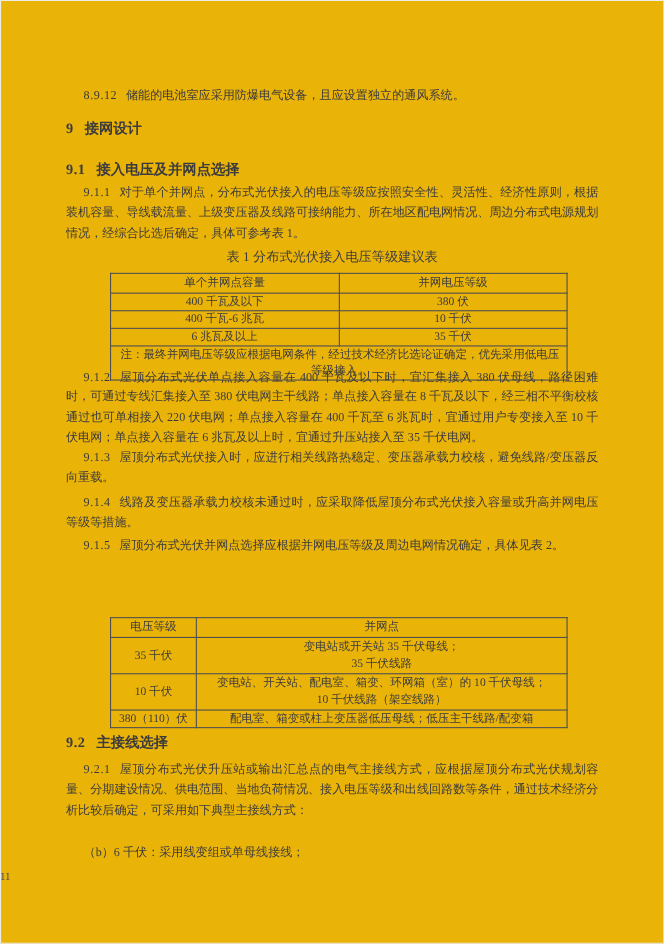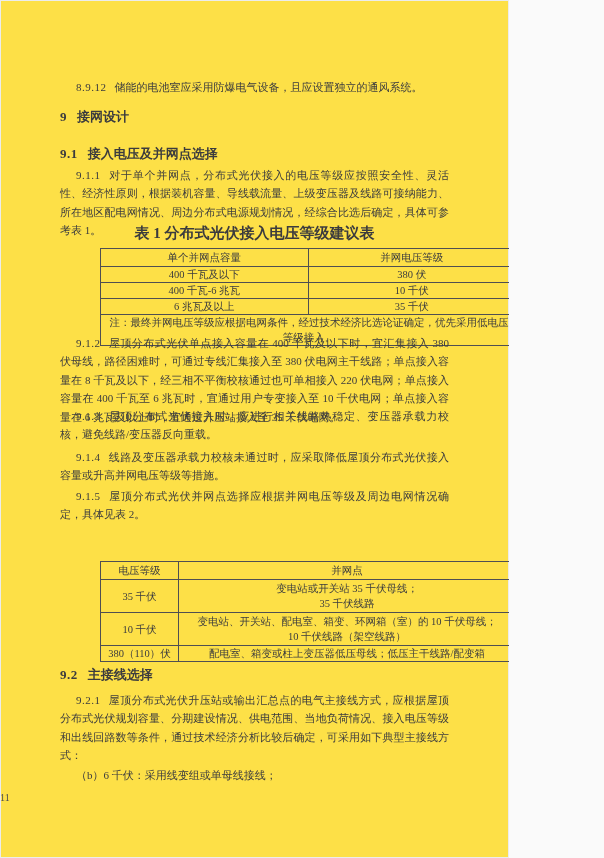--- a/index.html
+++ b/index.html
@@ -3,22 +3,22 @@
 <meta charset="utf-8">
 <style>
   html,body { margin:0; padding:0; }
   body {
     width:604px; height:858px;
     background:#fafafa;
     font-family:"Liberation Serif","DejaVu Serif",serif;
   }
   .page {
     position:relative;
-    width:509px; height:858px;
-    background:#fde047;
+    width:604px; height:858px;
+    background:#eab308;
     box-shadow:inset 0 0 0 1px #ececec;
     overflow:hidden;
     color:#3b3b3e;
   }
   .abs { position:absolute; left:60px; right:60px; }
   .clause {
     margin:0;
     font-size:11px;
     line-height:18.4px;
     text-align:justify;
@@ -28,22 +28,22 @@
   .heading {
     margin:0;
     font-size:13px;
     font-weight:bold;
     line-height:16px;
     text-indent:0;
   }
   .heading .num { margin-right:10px; letter-spacing:0.5px; }
   .table-title {
     margin:0;
-    font-size:15px;
-    font-weight:bold;
+    font-size:12px;
+    font-weight:normal;
     text-align:center;
     line-height:14px;
   }
   .doc-table {
     position:absolute;
     left:100px;
     width:416px;
     border-collapse:collapse;
     table-layout:fixed;
     font-size:10.5px;

